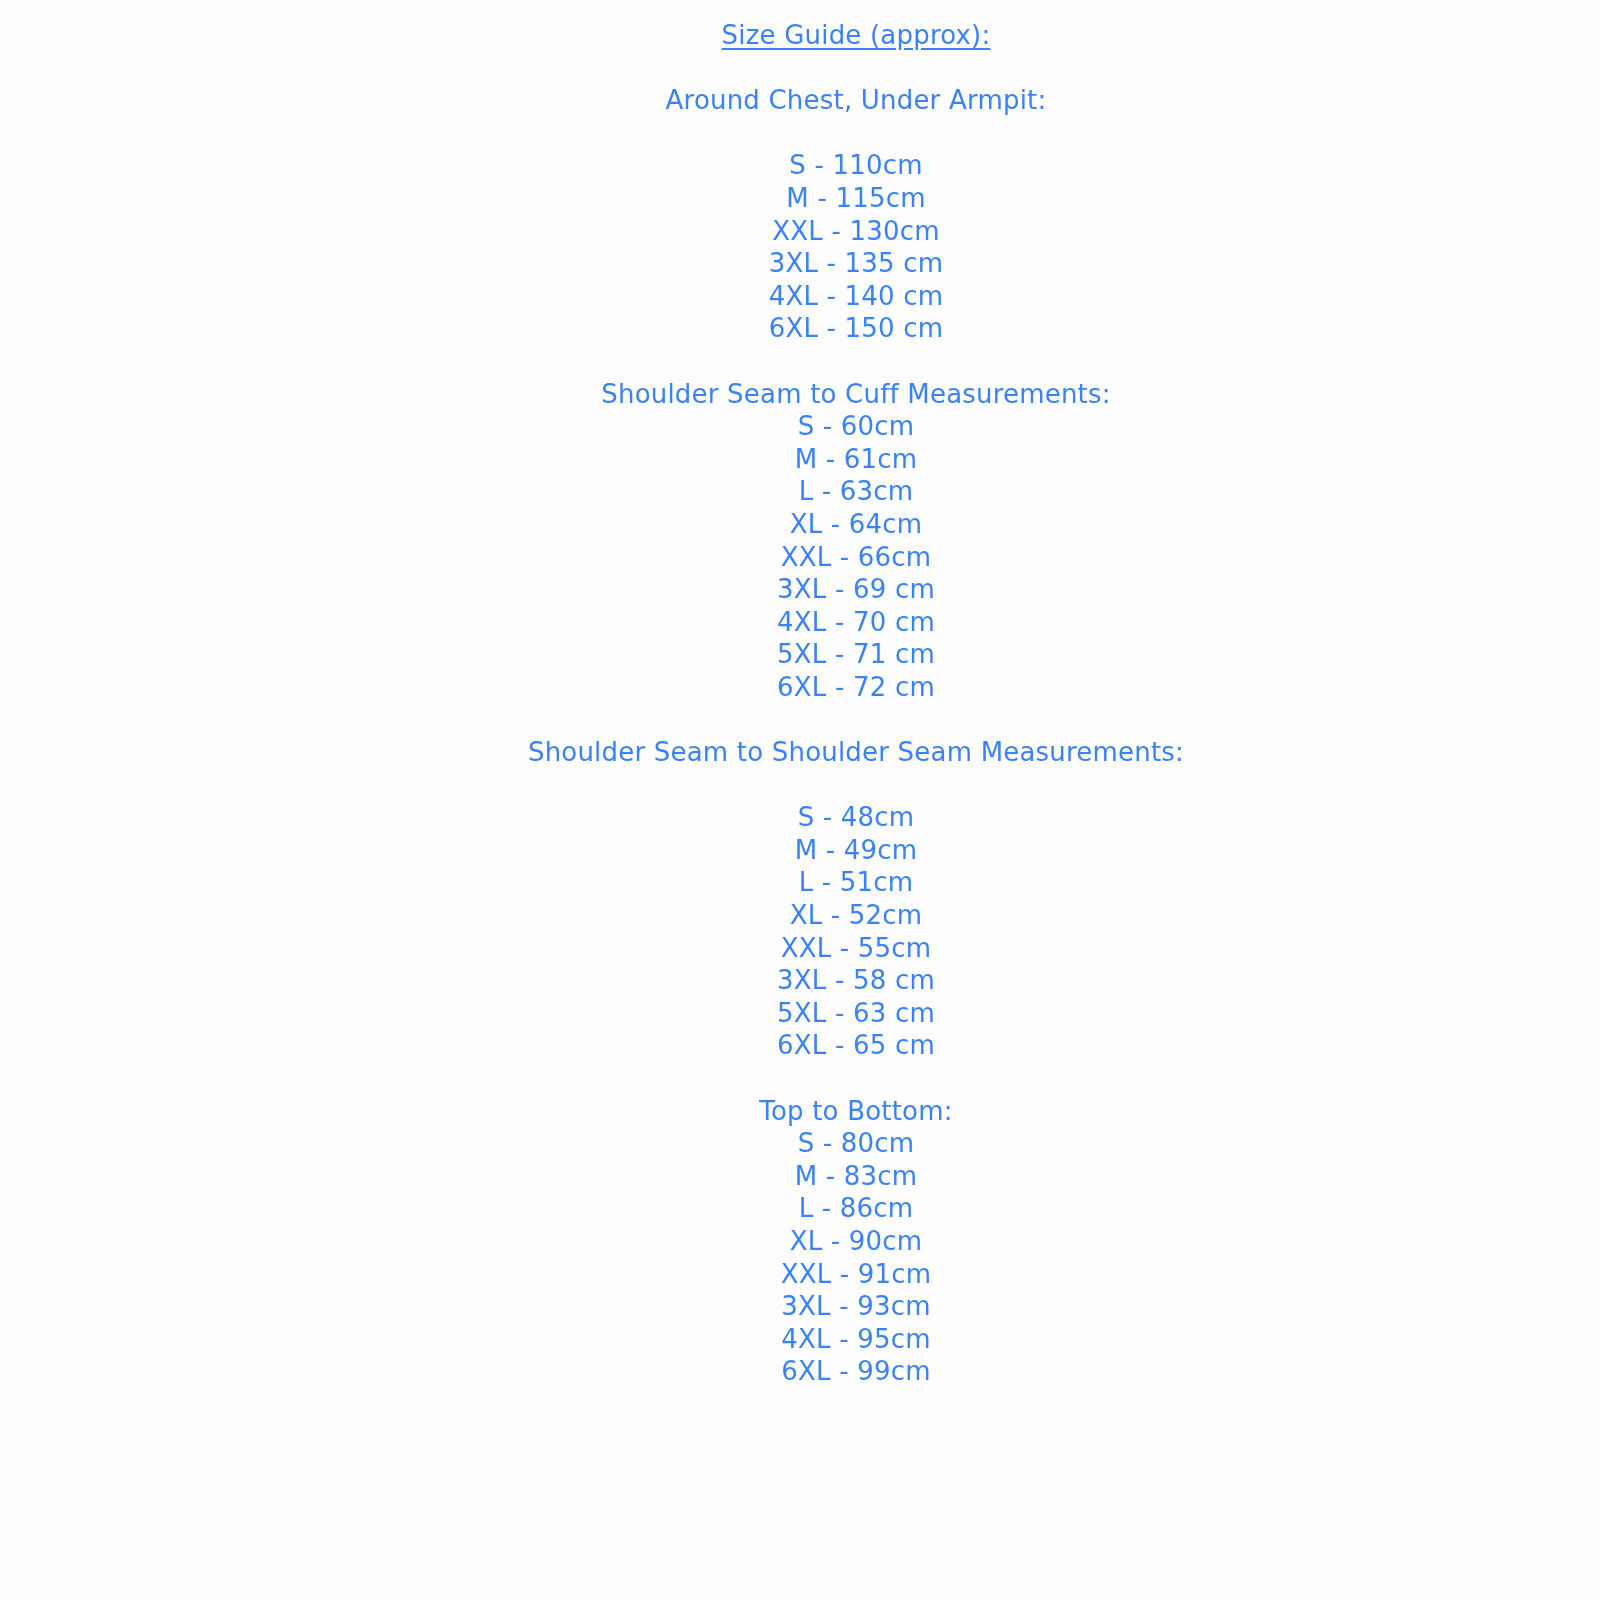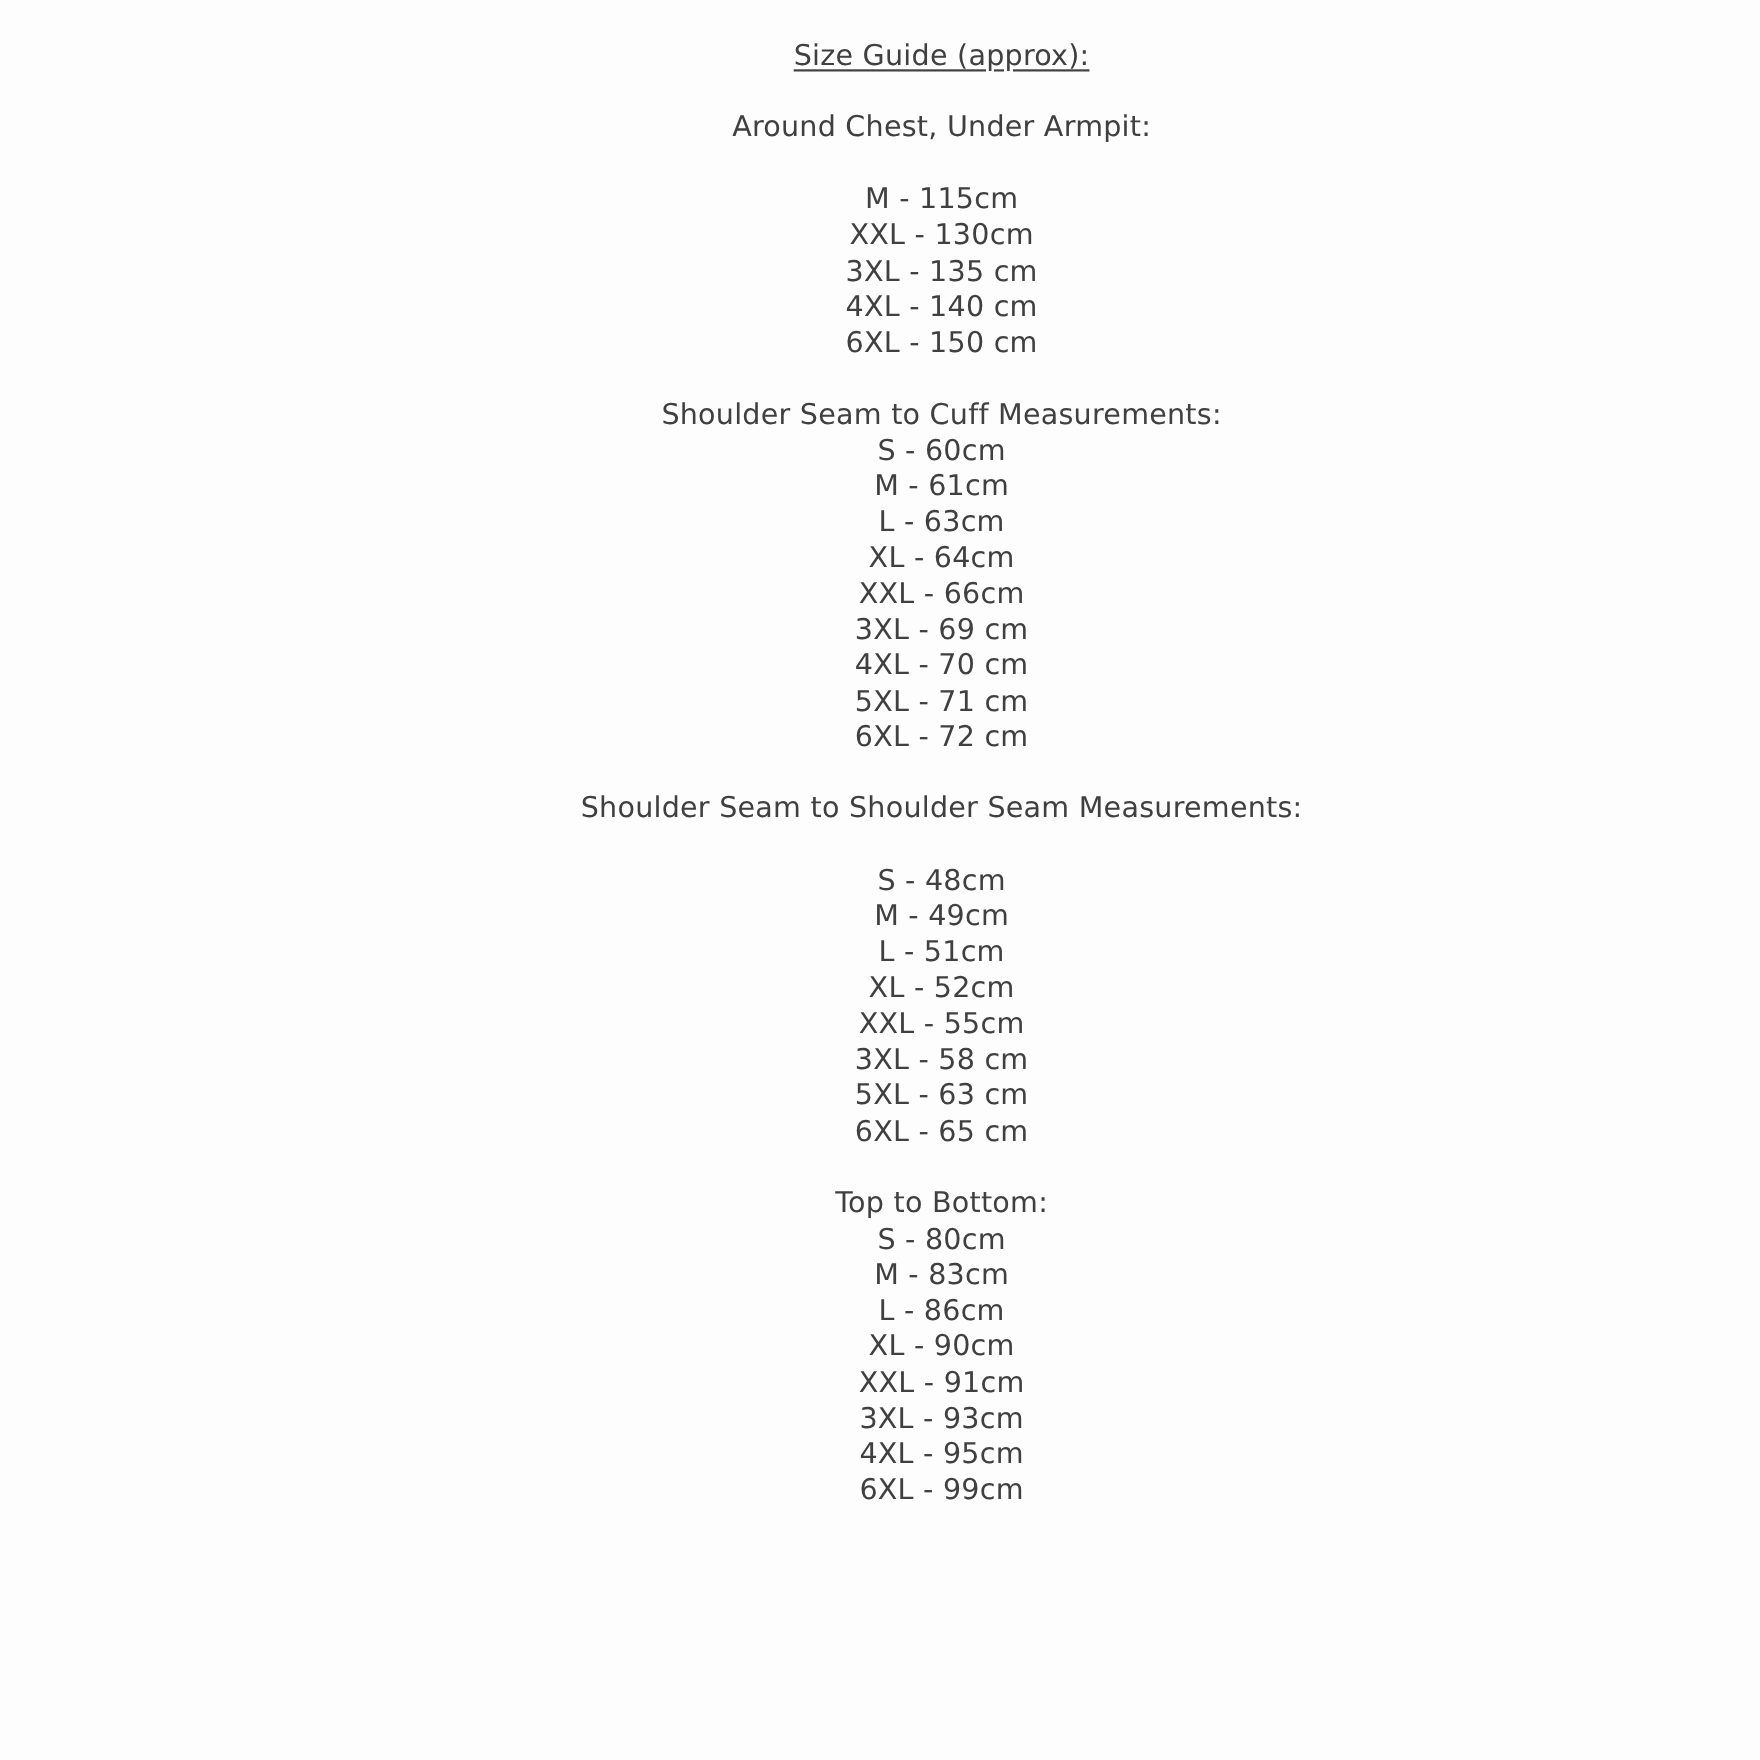--- a/index.html
+++ b/index.html
@@ -9,46 +9,47 @@
   body {
     width: 1600px;
     height: 1600px;
     background: #fdfdfd;
     overflow: hidden;
   }
   .doc {
     box-sizing: border-box;
     margin-left: 112px;            
     width: 1488px;
-    padding-top: 35px;
+    padding-top: 19px;
     text-align: center;
     font-family: "DejaVu Sans", "Liberation Sans", sans-serif;
     font-size: 26px;
     line-height: 32.6px;
-    color: #404040;
+    color: #3b82f6;
     letter-spacing: 0.2px;
   }
   .line {
     white-space: pre;
     min-height: 32.6px;
   }
   .title {
     text-decoration: underline;
     text-underline-offset: 4px;
   }
 </style>
 </head>
 <body>
 
 <div class="doc">
   <div class="line title">Size Guide (approx):</div>
   <div class="line"></div>
   <div id="sections">
       <div class="line">Around Chest, Under Armpit:</div>
       <div class="line"></div>
+      <div class="line">S - 110cm</div>
       <div class="line">M - 115cm</div>
       <div class="line">XXL - 130cm</div>
       <div class="line">3XL - 135 cm</div>
       <div class="line">4XL - 140 cm</div>
       <div class="line">6XL - 150 cm</div>
       <div class="line"></div>
       <div class="line">Shoulder Seam to Cuff Measurements:</div>
       <div class="line">S - 60cm</div>
       <div class="line">M - 61cm</div>
       <div class="line">L - 63cm</div>

